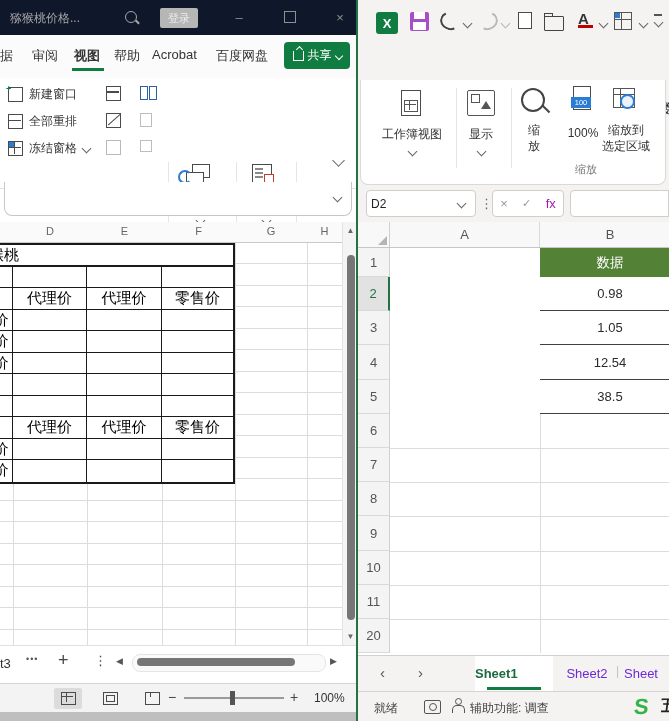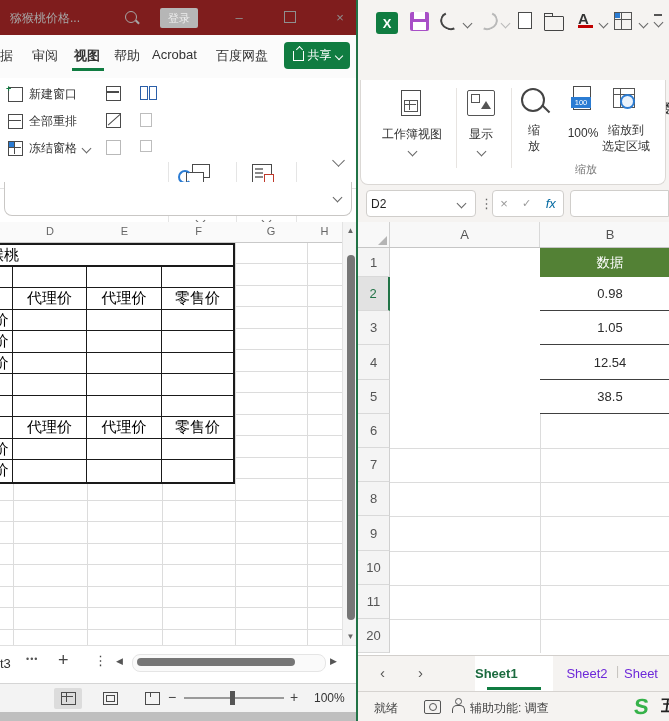--- a/index.html
+++ b/index.html
@@ -7,21 +7,21 @@
        font-family:"Liberation Sans",sans-serif;font-size:12px;color:#333;overflow:hidden}
   .abs{position:absolute}
   .win{position:absolute;overflow:hidden}
   .chv{display:inline-block;width:6px;height:6px;border-right:1.4px solid #666;border-bottom:1.4px solid #666;transform:rotate(45deg)}
   .chv.w{border-color:#fff;width:5px;height:5px}
   .ctr{display:flex;align-items:center;justify-content:center}
   .vline{position:absolute;width:1px;background:#dcdcdc}
   .hline{position:absolute;height:1px;background:#dcdcdc}
   
   #lwin{left:0;top:0;width:358px;height:712px;background:#fff}
-  .l-titlebar{left:0;top:0;width:358px;height:35px;background:#7f1d1d}
+  .l-titlebar{left:0;top:0;width:358px;height:35px;background:#0f172a}
   .l-title{left:10px;top:10px;color:#a6a6a6;font-size:12px}
   .srch{left:125px;top:11px;width:10px;height:10px;border:1.6px solid #a6a6a6;border-radius:50%}
   .srch:after{content:"";position:absolute;left:9px;top:9px;width:5px;height:1.6px;background:#a6a6a6;transform:rotate(45deg)}
   .loginbtn{left:160px;top:8px;width:38px;height:20px;background:#b6b6b6;color:#ececec;border-radius:2px;font-size:11px}
   .wbtn{top:8px;width:18px;height:18px;color:#8f8f8f;font-size:13px}
   .l-tabs{left:0;top:35px;width:358px;height:43px;background:#fbfbfb}
   .ltab{position:absolute;top:12px;font-size:13px;color:#333}
   .ltab.active{font-weight:bold}
   .tabuline{position:absolute;left:72px;top:33px;width:32px;height:3px;background:#107C41}
   .sharebtn{position:absolute;left:284px;top:7px;width:66px;height:27px;background:#107C41;border-radius:4px;color:#fff;font-size:12px;display:flex;align-items:center;justify-content:center;gap:4px}
@@ -376,21 +376,21 @@
   </div>
 
   <div class="abs namebox">
     <span style="position:absolute;left:4px;top:6px;font-size:12px;color:#222">D2</span>
     <span class="chv" style="position:absolute;right:10px;top:9px"></span>
   </div>
   <span class="abs" style="left:122px;top:196px;color:#666;font-size:13px">⋮</span>
   <div class="abs fxbox">
     <span style="font-size:13px">×</span>
     <span style="font-size:11px">✓</span>
-    <span style="font-style:italic;font-size:13px;color:#0369a1">fx</span>
+    <span style="font-size:13px;color:#a21caf">fx</span>
   </div>
   <div class="abs fmlinput"></div>
 
   <div class="abs r-colhdr">
     <div class="abs" style="left:0;top:0;width:32px;height:25px;border-right:1px solid #d0d0d0;box-sizing:border-box">
       <span style="position:absolute;right:2px;bottom:2px;width:0;height:0;border-left:9px solid transparent;border-bottom:9px solid #b5b5b5"></span>
     </div>
     <div class="abs ctr" style="left:32px;top:0;width:150px;height:25px;font-size:13px;color:#555;border-right:1px solid #d9d9d9;box-sizing:border-box">A</div>
     <div class="abs ctr" style="left:182px;top:0;width:140px;height:25px;font-size:13px;color:#555">B</div>
   </div>

